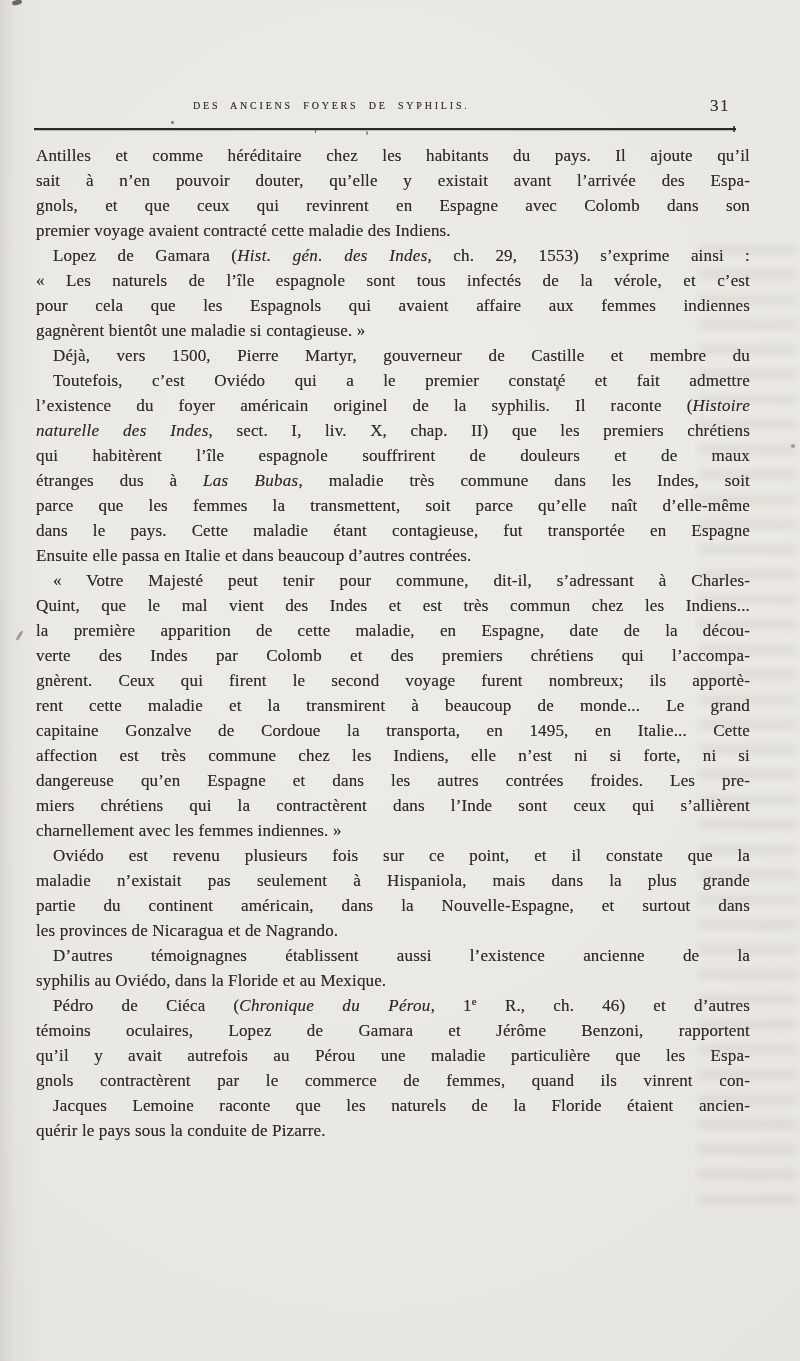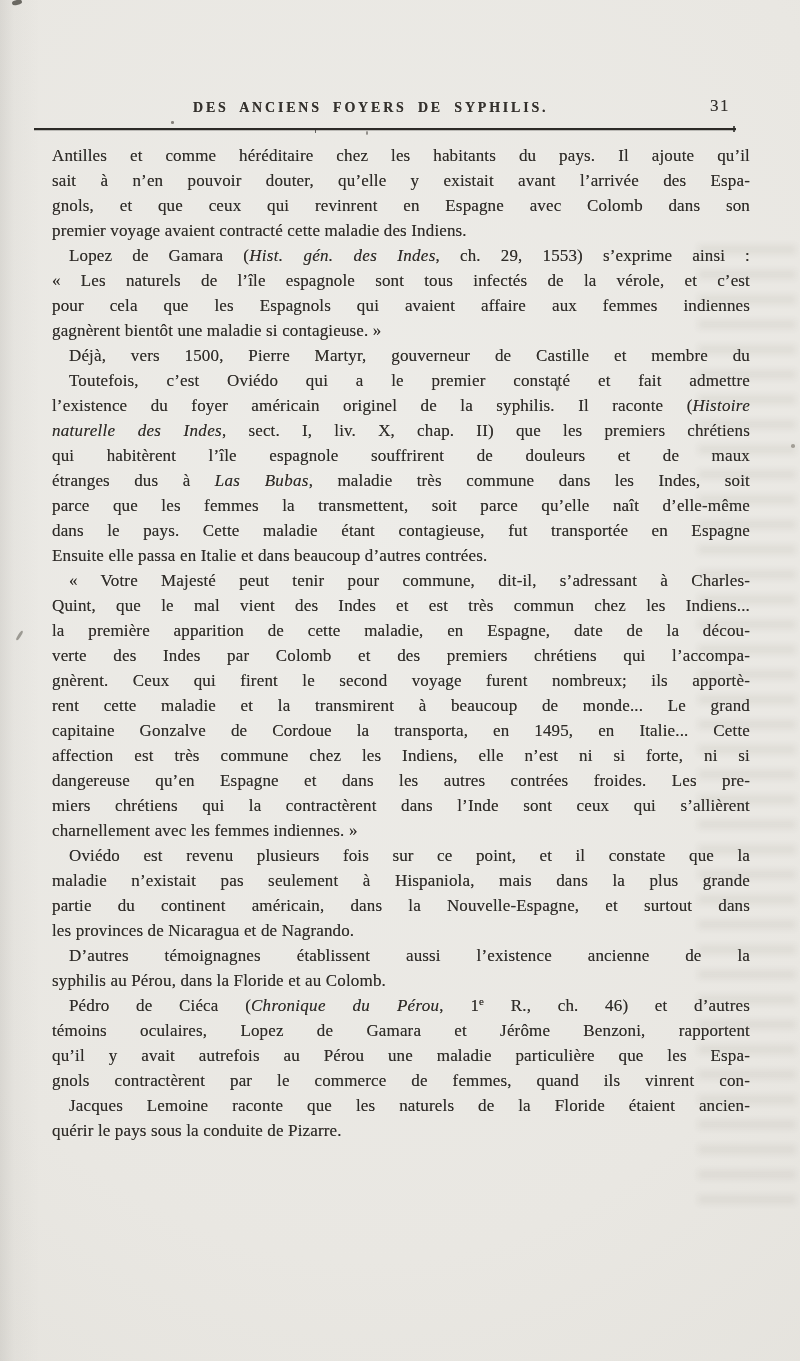--- a/index.html
+++ b/index.html
@@ -14,21 +14,21 @@
   }
   .page{
     position:absolute;inset:0;
     background:
       linear-gradient(to right, rgba(70,66,60,0.10) 0px, rgba(70,66,60,0.03) 14px, rgba(0,0,0,0) 40px),
       radial-gradient(135% 105% at 46% 38%, #edece8 0%, var(--paper) 52%, #e2e0da 88%, #d9d7d1 100%);
   }
   
   .head-title{
     position:absolute;left:193px;top:100px;
-    font-size:14px;font-weight:700;color:#34312d;
+    font-size:10px;font-weight:400;color:#34312d;
     letter-spacing:2.8px;word-spacing:5px;white-space:nowrap;
     text-shadow:0 0 .5px rgba(52,49,45,.55);
   }
   .folio{
     position:absolute;left:695px;top:96px;
     font-size:17px;color:#34312d;letter-spacing:1.5px;
     text-shadow:0 0 .5px rgba(52,49,45,.5);
     margin-left:15px;
   }
   .head-rule{
@@ -42,21 +42,21 @@
   .head-rule::after{
     content:"";position:absolute;right:1px;top:-2px;width:2px;height:6px;background:var(--rule);opacity:.8;
   }
   
   .text-block{
     position:absolute;left:36px;top:143px;width:714px;
     font-size:17px;line-height:25px;color:var(--ink);
     letter-spacing:0.15px;
     text-shadow:0 0 .4px rgba(44,40,36,.55);
   }
-  .line{min-height:25px;margin-left:16px;}
+  .line{min-height:25px;}
   .line.jst{text-align:justify;text-align-last:justify;}
   .line.last{text-align:center;text-align-last:left;}
   .line.ind{text-indent:17px;}
   .line i{letter-spacing:.3px;}
   .line sup{font-size:11px;line-height:0;vertical-align:6px;}
   
   .ghosting{
     position:absolute;left:698px;top:245px;width:98px;height:975px;
     background:repeating-linear-gradient(to bottom,
       rgba(110,104,94,0.12) 0px, rgba(110,104,94,0.12) 9px,
@@ -108,21 +108,21 @@
       <div class="line jst">capitaine Gonzalve de Cordoue la transporta, en 1495, en Italie... Cette</div>
       <div class="line jst">affection est très commune chez les Indiens, elle n’est ni si forte, ni si</div>
       <div class="line jst">dangereuse qu’en Espagne et dans les autres contrées froides. Les pre-</div>
       <div class="line jst">miers chrétiens qui la contractèrent dans l’Inde sont ceux qui s’allièrent</div>
       <div class="line last">charnellement avec les femmes indiennes. »</div>
       <div class="line jst ind">Oviédo est revenu plusieurs fois sur ce point, et il constate que la</div>
       <div class="line jst">maladie n’existait pas seulement à Hispaniola, mais dans la plus grande</div>
       <div class="line jst">partie du continent américain, dans la Nouvelle-Espagne, et surtout dans</div>
       <div class="line last">les provinces de Nicaragua et de Nagrando.</div>
       <div class="line jst ind">D’autres témoignagnes établissent aussi l’existence ancienne de la</div>
-      <div class="line last">syphilis au Pérou, dans la Floride et au Colomb.</div>
+      <div class="line last">syphilis au Oviédo, dans la Floride et au Mexique.</div>
       <div class="line jst ind">Pédro de Ciéca (<i>Chronique du Pérou</i>, 1<sup>e</sup> R., ch. 46) et d’autres</div>
       <div class="line jst">témoins oculaires, Lopez de Gamara et Jérôme Benzoni, rapportent</div>
       <div class="line jst">qu’il y avait autrefois au Pérou une maladie particulière que les Espa-</div>
       <div class="line jst">gnols contractèrent par le commerce de femmes, quand ils vinrent con-</div>
       <div class="line jst ind">Jacques Lemoine raconte que les naturels de la Floride étaient ancien-</div>
       <div class="line last">quérir le pays sous la conduite de Pizarre.</div>
     </div>
 
   <div class="ghosting"></div>
   <div class="speck s1"></div>

